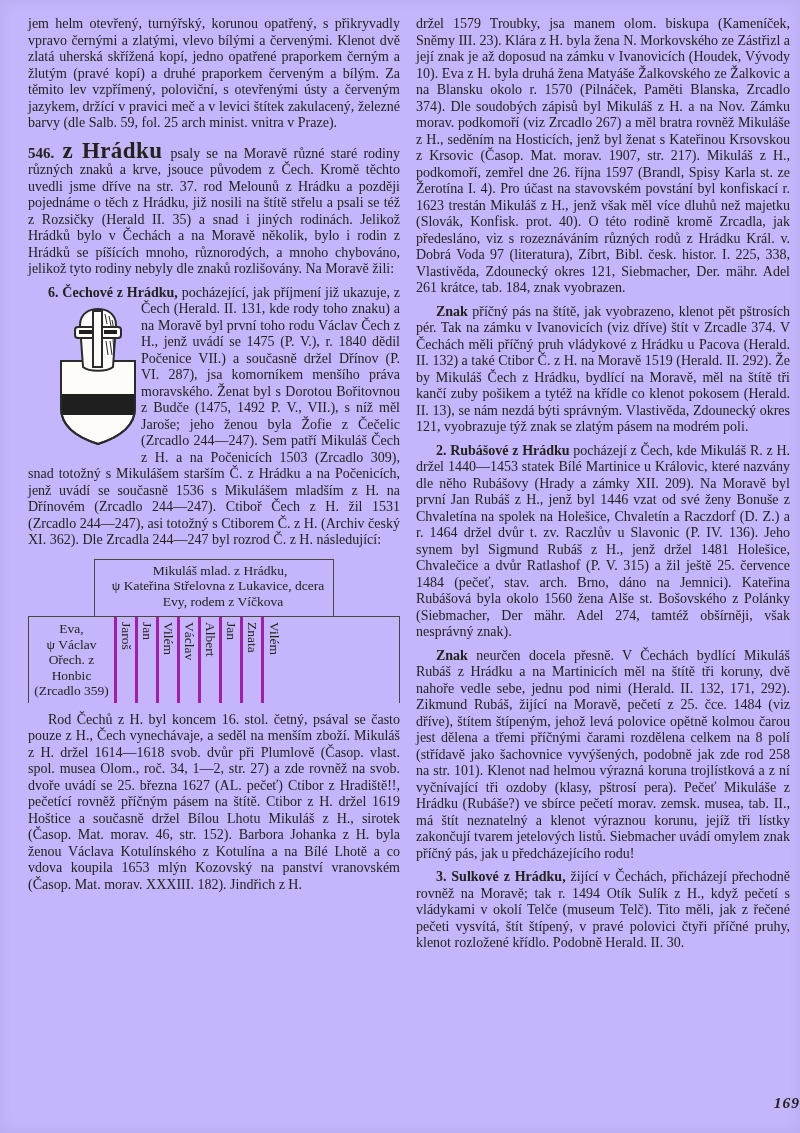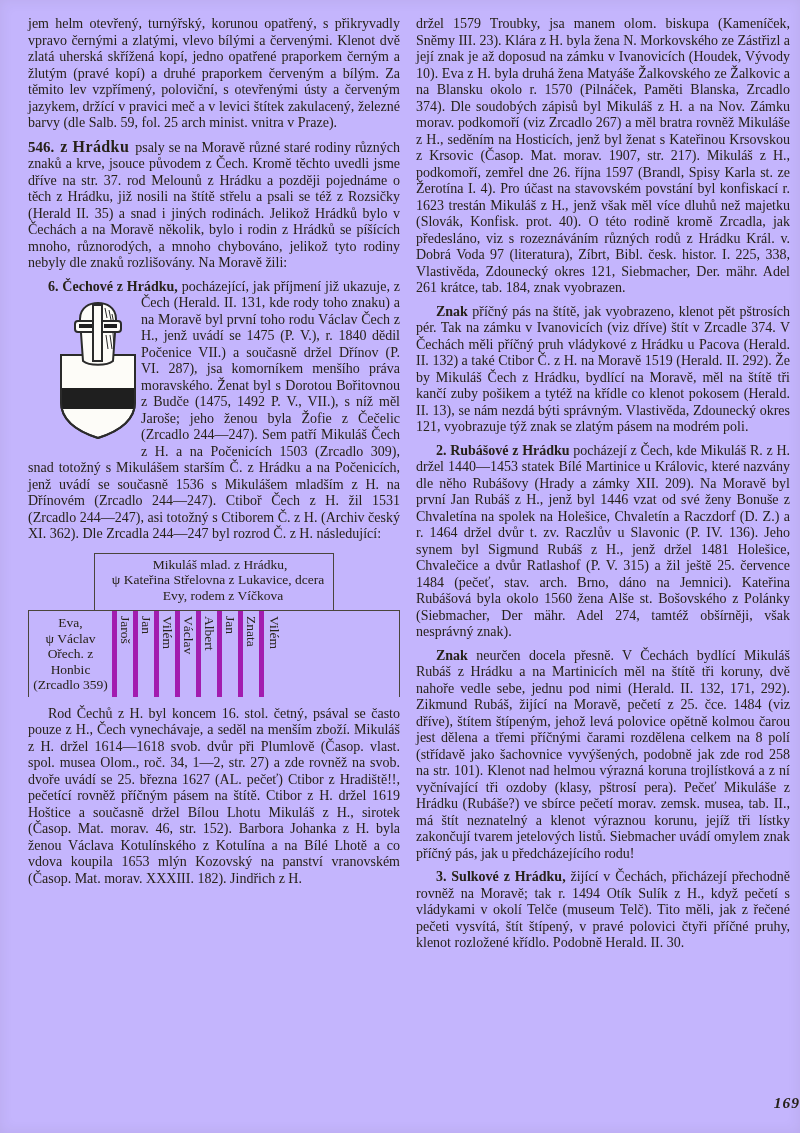--- a/index.html
+++ b/index.html
@@ -16,30 +16,30 @@
     box-shadow:inset 0 0 14px rgba(60,55,40,0.08);
   }
   .columns{display:flex;gap:16px;}
   .col{flex:none;}
   .col-left{width:372px;}
   .col-right{width:374px;}
   .para{margin:0 0 7px;text-align:justify;}
   .ind{text-indent:20px;}
   b{font-weight:bold;}
   .sec-num{font-weight:bold;font-size:15px;}
-  .sec-title{font-weight:bold;font-size:16px;line-height:1;letter-spacing:.4px;padding:0 2px;}
+  .sec-title{font-weight:bold;font-size:23px;line-height:1;letter-spacing:.4px;padding:0 2px;}
   
   .coa{float:left;width:100px;height:142px;margin:4px 13px 3px 0;}
   
   .tree{margin:10px 0 9px;font-size:13.5px;line-height:15.5px;text-align:left;}
   .tree-parent{width:222px;margin:0 auto;border:1px solid #4a453c;border-bottom:none;padding:3px 6px 7px 10px;text-align:center;}
   .tp-name{padding-left:8px;}
   .tp-spouse{padding-left:14px;text-indent:-10px;}
   .tree-row2{display:flex;border:1px solid #4a453c;border-bottom:none;}
-  .tcell{border-right:5px solid #a21caf;box-sizing:border-box;padding:4px 3px;}
+  .tcell{border-right:3px solid #a21caf;box-sizing:border-box;padding:4px 3px;}
   .tcell:last-child{border-right:none;}
   .tc-eva{width:88px;text-align:center;}
   .tc-vert{width:21px;display:flex;justify-content:center;align-items:flex-start;padding:5px 0;}
   .tc-vert span{writing-mode:vertical-rl;white-space:nowrap;}
   .tc-mik{width:120px;text-align:center;}
   .tc-mik .mar{margin-top:1px;}
   .tree-row3{display:flex;border:1px solid #4a453c;border-bottom:none;margin:0 3px 0 36px;}
   .gcell{border-right:1px solid #4a453c;box-sizing:border-box;text-align:center;padding:5px 2px 10px;}
   .gcell:last-child{border-right:none;}
   .gc1{width:70px;}.gc2{width:66px;}.gc3{width:68px;}.gc4{width:60px;}.gc5{width:69px;padding-bottom:4px;}

